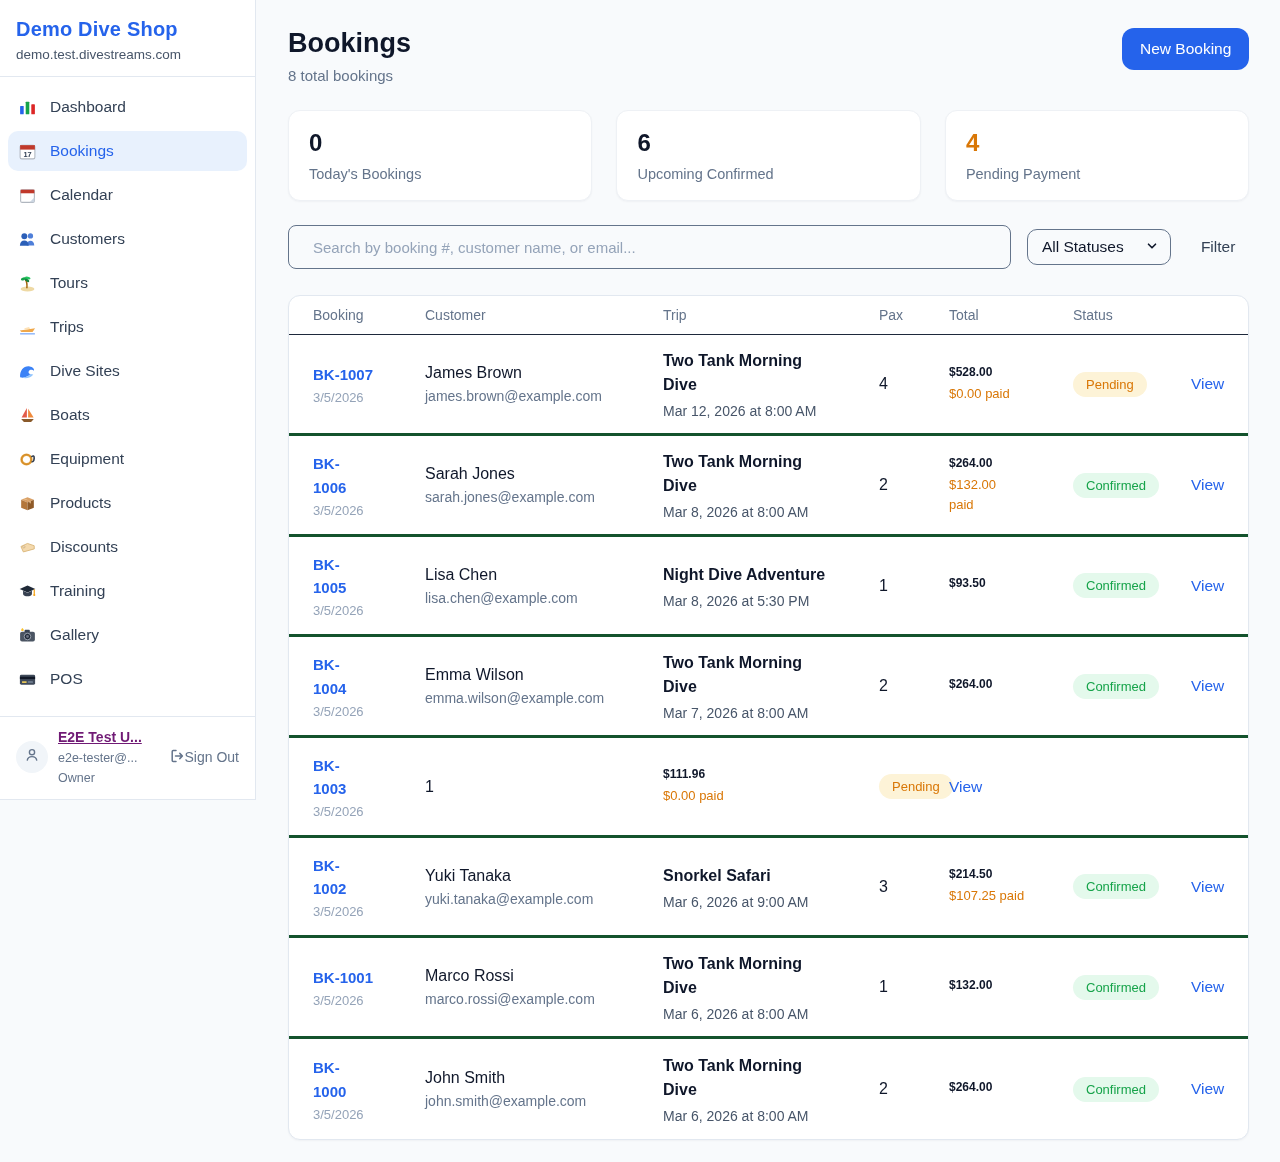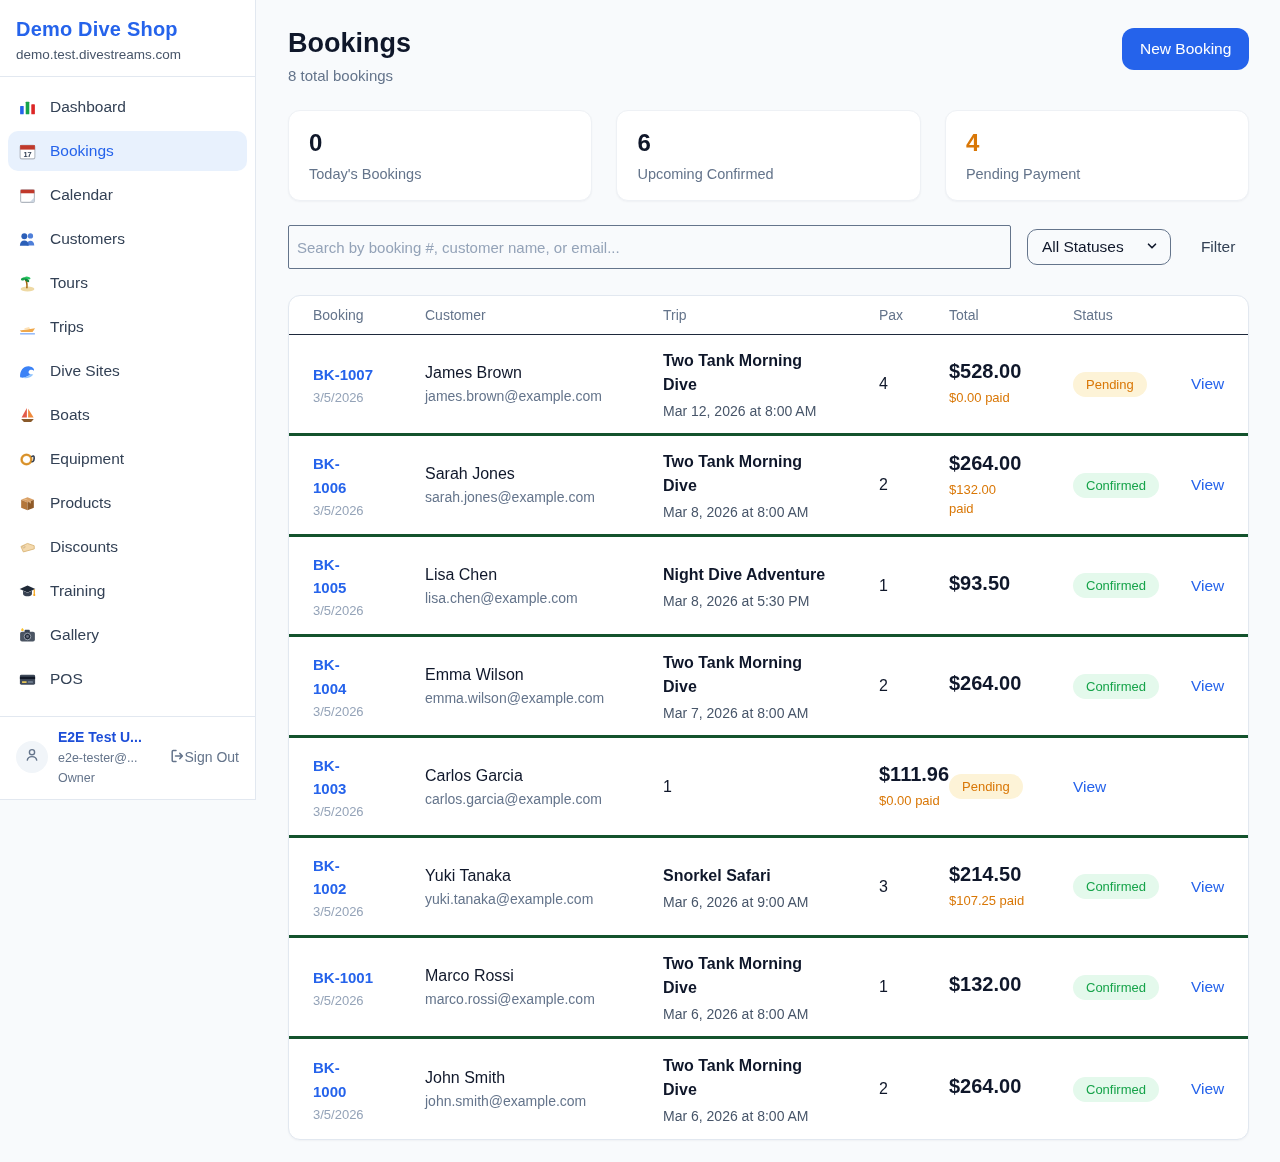--- a/index.html
+++ b/index.html
@@ -34,21 +34,21 @@
   .sidebar-footer {
     border-top:1px solid #e2e8f0;
     padding:12px 16px 14px 16px;
     display:flex; align-items:center; gap:10px;
   }
   .avatar {
     width:32px; height:32px; border-radius:50%;
     background:#f1f5f9; display:flex; align-items:center; justify-content:center; flex:none;
   }
   .user-block { min-width:0; }
-  .user-name { font-size:14px; font-weight:bold; color:#1d4ed8; white-space:nowrap; }
+  .user-name { font-size:14px; font-weight:bold; color:#701a75; white-space:nowrap;text-decoration:underline; }
   .user-email, .user-role { font-size:12.5px; color:#64748b; white-space:nowrap; margin-top:6px; }
   .signout { margin-left:auto; display:flex; align-items:center; color:#64748b; font-size:14px; cursor:pointer; white-space:nowrap; }
   
   .main { flex:1; padding:28px 32px 0 32px; }
   .page-header { display:flex; align-items:flex-start; justify-content:space-between; }
   .page-title { font-size:27px; font-weight:bold; color:#0f172a; }
   .page-subtitle { font-size:15px; color:#64748b; margin-top:8px; }
   .btn-primary {
     background:#2563eb; color:#fff; border:none; border-radius:12px;
     font-size:15.5px; font-weight:400; padding:12px 18px; cursor:pointer;
@@ -58,22 +58,22 @@
   .stats { display:flex; gap:24px; margin-top:26px; }
   .stat-card {
     flex:1; background:#fff; border:1px solid #eef1f5; border-radius:12px;
     padding:18px 20px; box-shadow:0 1px 2px rgba(15,23,42,.04);
   }
   .stat-value { font-size:24px; font-weight:bold; }
   .stat-label { font-size:14.5px; color:#64748b; margin-top:9px; }
   
   .filter-row { display:flex; align-items:center; gap:16px; margin-top:24px; }
   .search-input {
-    flex:1; height:44px; border:1px solid #64748b; border-radius:2px;
-    padding:0 8px; font-size:15px; color:#0f172a; background:#f8fafc;
+    flex:1; height:44px; border:1px solid #64748b; border-radius:8px;
+    padding:0 24px; font-size:15px; color:#0f172a; background:#f8fafc;
     font-family:"Liberation Sans", sans-serif; outline:none;
   }
   .search-input::placeholder { color:#94a3b8; }
   .status-select {
     height:36px; min-width:144px; border:1px solid #64748b; border-radius:10px;
     background:#f8fafc; display:flex; align-items:center; justify-content:space-between;
     gap:10px; padding:0 12px 0 14px; font-size:15.5px; color:#0f172a; cursor:pointer;
   }
   .filter-btn {
     background:none; border:none; font-size:15.5px; color:#334155; cursor:pointer;
@@ -94,21 +94,21 @@
   .trow { border-bottom:3px solid #14532d; align-items:center; min-height:100px; padding-top:14px; padding-bottom:14px; }
   .trow:last-child { border-bottom:none; }
   .cell-booking .bid { color:#2563eb; font-size:15px; font-weight:bold; white-space:pre-line; line-height:1.55; }
   .cell-booking .bdate { color:#94a3b8; font-size:13px; margin-top:4px; }
   .cell-customer .cname { font-size:16px; color:#0f172a; }
   .cell-customer .cemail { font-size:14px; color:#64748b; margin-top:6px; }
   .cell-trip { padding-right:20px; }
   .cell-trip .tname { font-size:16px; font-weight:600; color:#0f172a; white-space:pre-line; line-height:1.5; }
   .cell-trip .twhen { font-size:14px; color:#475569; margin-top:6px; }
   .cell-pax { font-size:16px; color:#0f172a; }
-  .cell-total .tval { font-size:20px; font-weight:bold; color:#0f172a; }
+  .cell-total .tval { font-size:12px; font-weight:bold; color:#0f172a; }
   .cell-total .tpaid { font-size:13px; color:#d97706; margin-top:5px; white-space:pre-line; line-height:1.5; }
   .badge {
     display:inline-block; font-size:13px; padding:5px 13px; border-radius:999px; font-weight:500;
   }
   .badge-pending { background:#fdf3d7; color:#d97706; }
   .badge-confirmed { background:#e4f9ec; color:#16a34a; }
   .view-link { color:#2563eb; font-size:15.5px; font-weight:500; cursor:pointer; }
 </style>
 </head>
 <body>
@@ -450,24 +450,20 @@
       <span class="view-link">View</span>
     </div>
   </div>
 
   <div class="trow">
     <div class="cell-booking">
       <div class="bid">BK-
 1003</div>
       <div class="bdate">3/5/2026</div>
     </div>
-    <div class="cell-customer">
-      <div class="cname">Carlos Garcia</div>
-      <div class="cemail">carlos.garcia@example.com</div>
-    </div>
     <div class="cell-pax">1</div>
     <div class="cell-total">
       <div class="tval">$111.96</div>
       <div class="tpaid">$0.00 paid</div>
     </div>
     <div>
       <span class="badge badge-pending">Pending</span>
     </div>
     <div>
       <span class="view-link">View</span>

